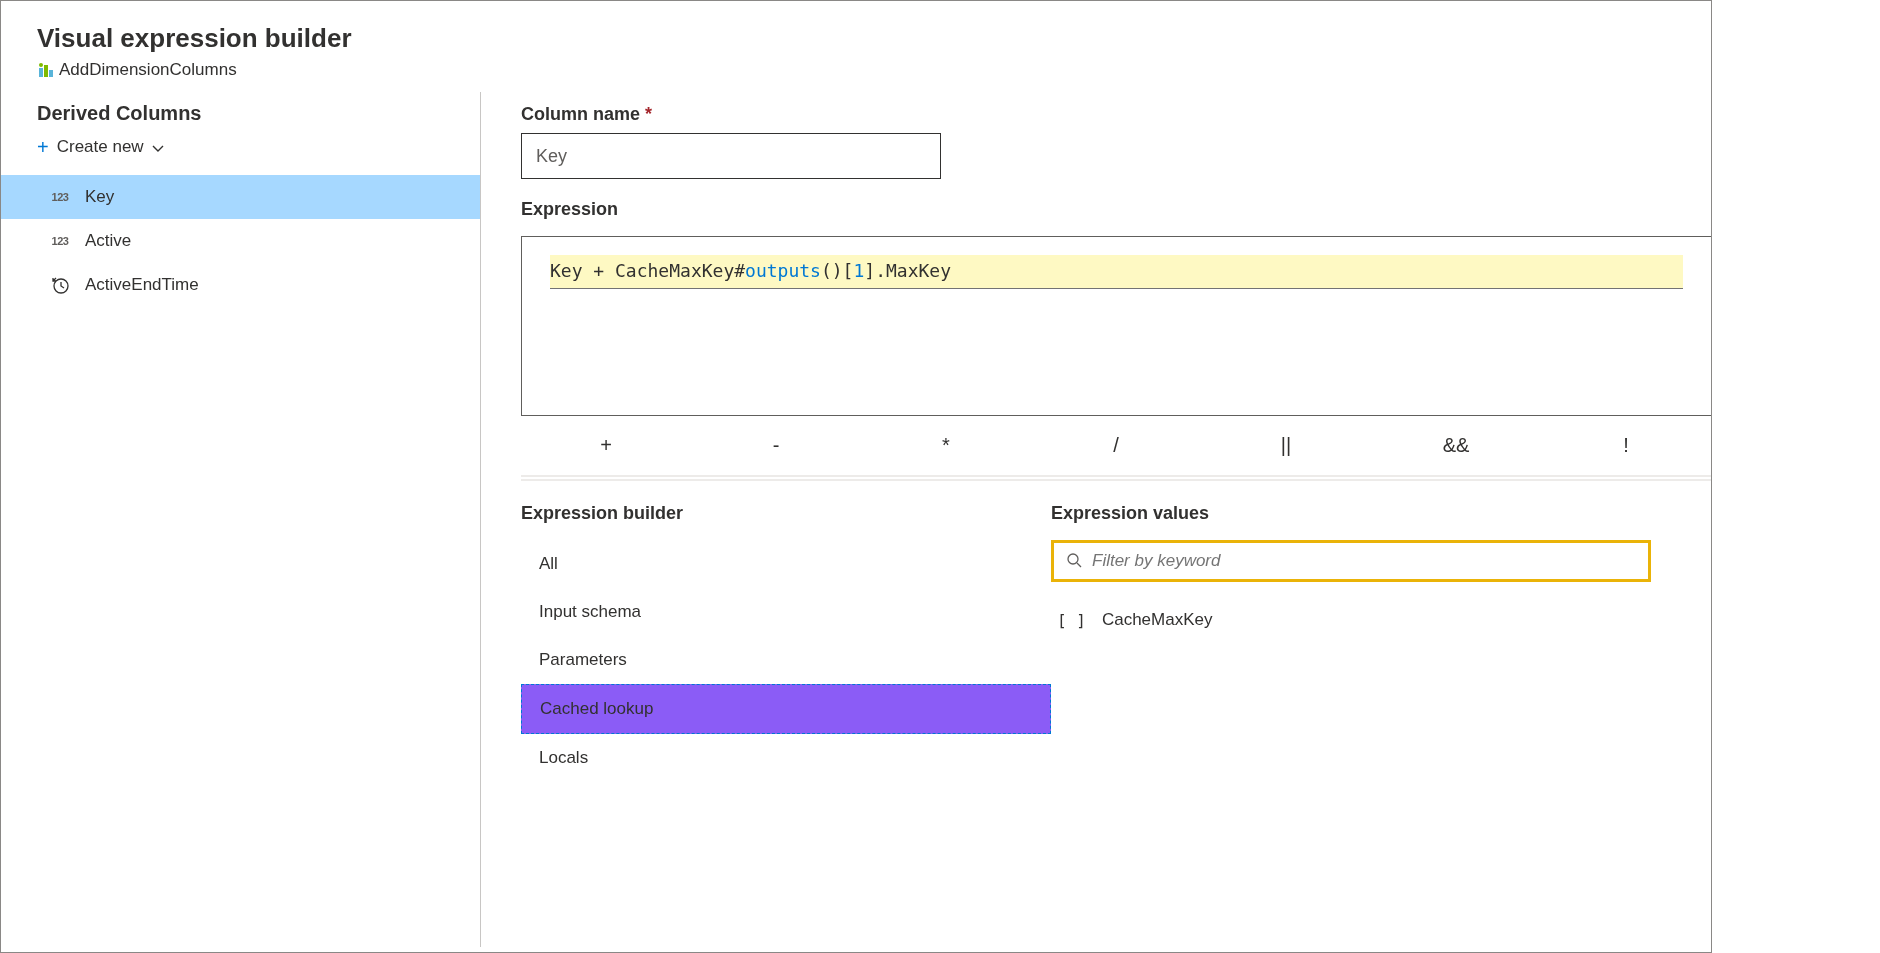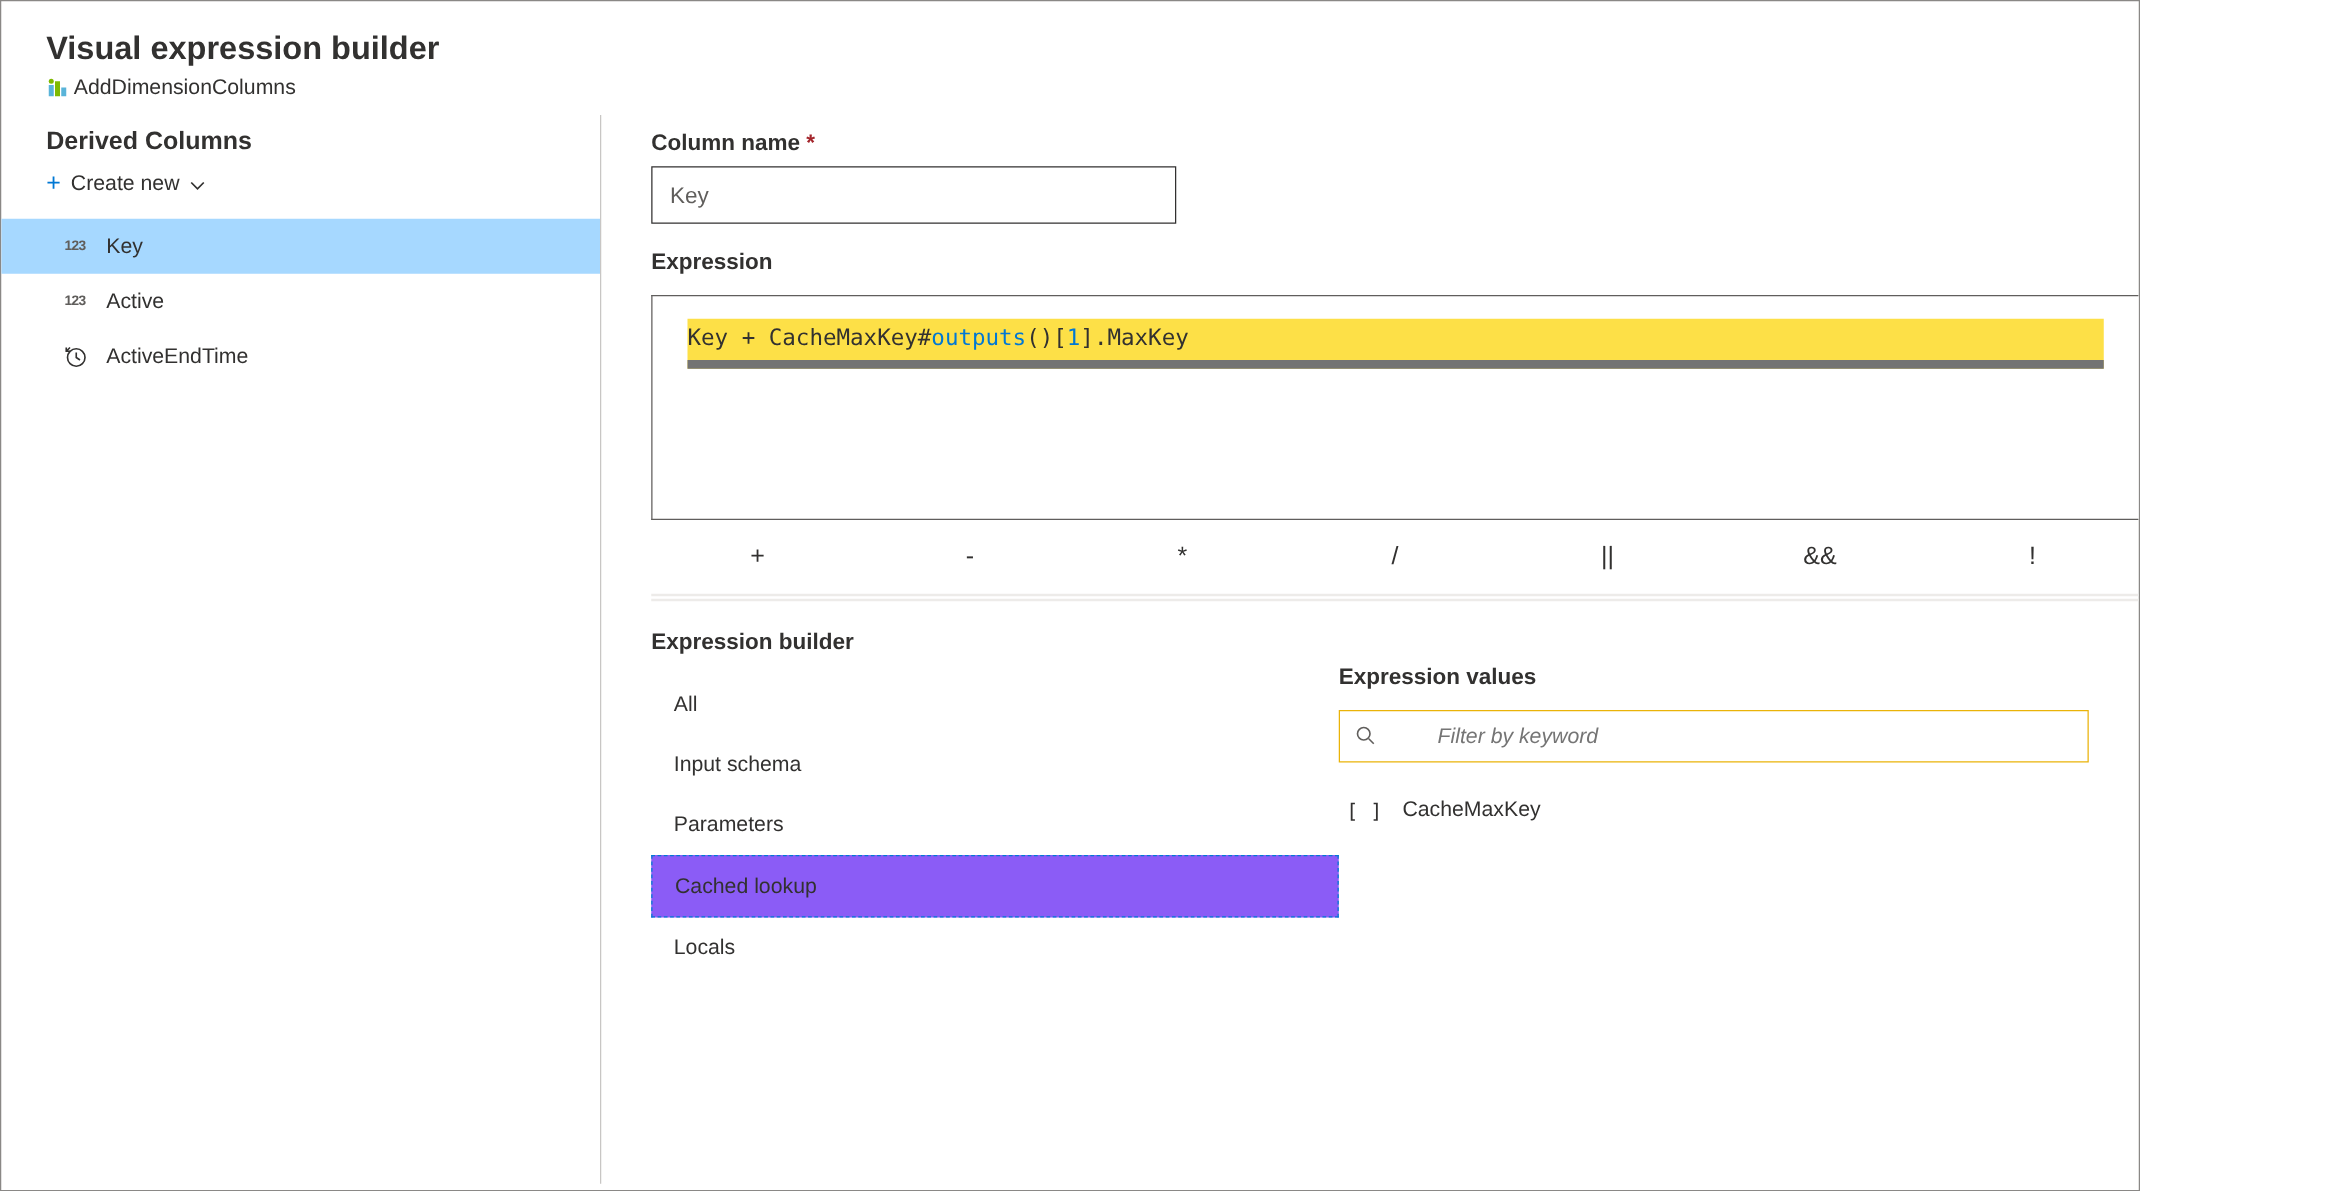--- a/index.html
+++ b/index.html
@@ -124,22 +124,22 @@
     border: 1px solid #605e5c;
     border-right: none;
     height: 180px;
     padding: 18px 28px;
     font-family: Consolas, Menlo, monospace;
     font-size: 18px;
     background: #fff;
     line-height: 1.6;
   }
   .expr-line {
-    background: #fde047;
-    border-bottom: 7px solid #737373;
+    background: #fef9c3;
+    border-bottom: 1px solid #737373;
     padding: 2px 0;
   }
   .tok-fn { color: #0078d4; }
   .tok-num { color: #0078d4; }
   .op-bar {
     display: flex;
     padding: 18px 0 18px 40px;
   }
   .op-btn {
     flex: 1;
@@ -173,32 +173,30 @@
     padding: 14px 18px;
     font-size: 17px;
     cursor: pointer;
   }
   .elem-item.selected {
     background: #8b5cf6;
     border: 1px dashed #0078d4;
   }
   .values {
     flex: 1;
-    padding-right: 40px;
-    margin-top: 28px;
+    padding-right: 60px;
   }
   .search-box {
     display: flex;
     align-items: center;
-    border: 1px solid #eab308;
+    border: 3px solid #eab308;
     height: 42px;
     padding: 0 12px;
     width: 600px;
     margin-bottom: 24px;
-    gap: 40px;
   }
   .search-box input {
     border: none;
     outline: none;
     flex: 1;
     font-size: 17px;
     font-style: italic;
     color: #605e5c;
     margin-left: 10px;
     font-family: inherit;

